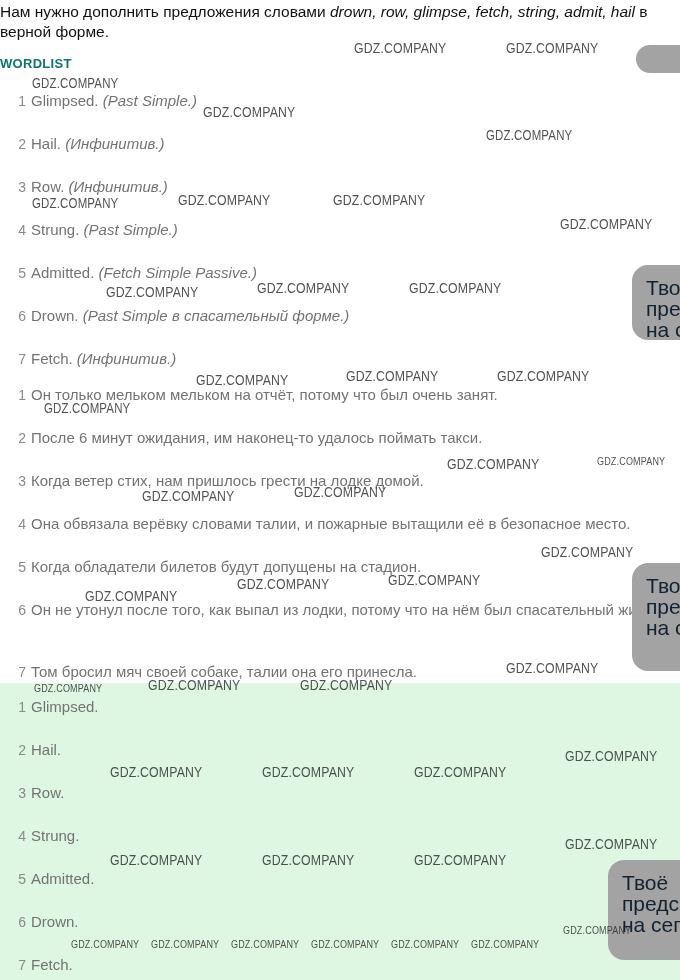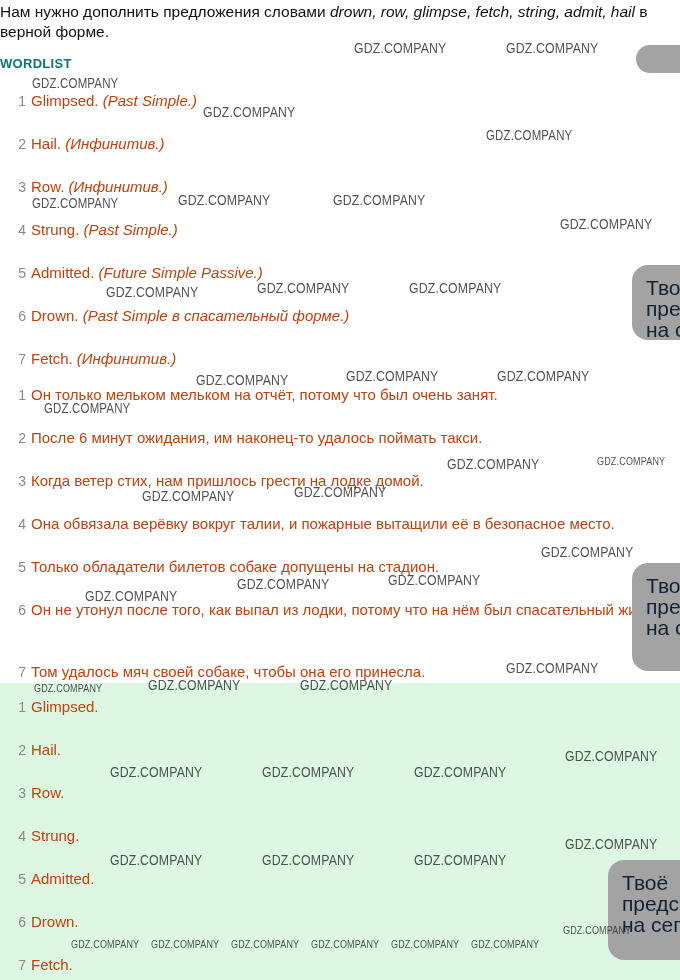--- a/index.html
+++ b/index.html
@@ -73,21 +73,21 @@
     width: 14px;
     text-align: right;
     color: #8a8a8a;
     font-size: 14px;
   }
   .item .txt {
     position: absolute;
     left: 31px;
     top: 0;
     width: 640px;
-    color: #c2410c;
+    color: #737373;
   }
   .item .txt i { font-style: italic; }
 
   
   .wm {
     position: absolute;
     color: #2b2b2b;
     opacity: 0.82;
     font-family: "Liberation Sans Narrow", "Liberation Sans", sans-serif;
     font-weight: 500;
@@ -142,21 +142,21 @@
     <div class="item" style="top:177px">
       <span class="num">3</span>
       <span class="txt"><span>Row.</span> <i>(Инфинитив.)</i></span>
     </div>
     <div class="item" style="top:220px">
       <span class="num">4</span>
       <span class="txt"><span>Strung.</span> <i>(Past Simple.)</i></span>
     </div>
     <div class="item" style="top:263px">
       <span class="num">5</span>
-      <span class="txt"><span>Admitted.</span> <i>(Future Simple Passive.)</i></span>
+      <span class="txt"><span>Admitted.</span> <i>(Fetch Simple Passive.)</i></span>
     </div>
     <div class="item" style="top:306px">
       <span class="num">6</span>
       <span class="txt"><span>Drown.</span> <i>(Past Simple в спасательный форме.)</i></span>
     </div>
     <div class="item" style="top:349px">
       <span class="num">7</span>
       <span class="txt"><span>Fetch.</span> <i>(Инфинитив.)</i></span>
     </div>
 
@@ -167,33 +167,33 @@
     <div class="item" style="top:428px">
       <span class="num">2</span>
       <span class="txt">После 6 минут ожидания, им наконец-то удалось поймать такси.</span>
     </div>
     <div class="item" style="top:471px">
       <span class="num">3</span>
       <span class="txt">Когда ветер стих, нам пришлось грести на лодке домой.</span>
     </div>
     <div class="item" style="top:514px">
       <span class="num">4</span>
-      <span class="txt">Она обвязала верёвку вокруг талии, и пожарные вытащили её в безопасное место.</span>
+      <span class="txt">Она обвязала верёвку словами талии, и пожарные вытащили её в безопасное место.</span>
     </div>
     <div class="item" style="top:557px">
       <span class="num">5</span>
-      <span class="txt">Только обладатели билетов собаке допущены на стадион.</span>
+      <span class="txt">Когда обладатели билетов будут допущены на стадион.</span>
     </div>
     <div class="item" style="top:600px">
       <span class="num">6</span>
       <span class="txt">Он не утонул после того, как выпал из лодки, потому что на нём был спасательный жилет.</span>
     </div>
     <div class="item" style="top:662px">
       <span class="num">7</span>
-      <span class="txt">Том удалось мяч своей собаке, чтобы она его принесла.</span>
+      <span class="txt">Том бросил мяч своей собаке, талии она его принесла.</span>
     </div>
 
     <div class="item" style="top:697px">
       <span class="num">1</span>
       <span class="txt">Glimpsed.</span>
     </div>
     <div class="item" style="top:740px">
       <span class="num">2</span>
       <span class="txt">Hail.</span>
     </div>

